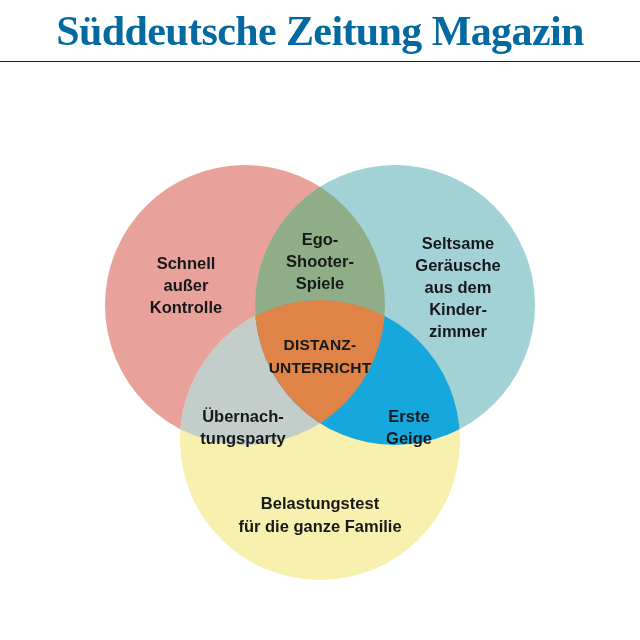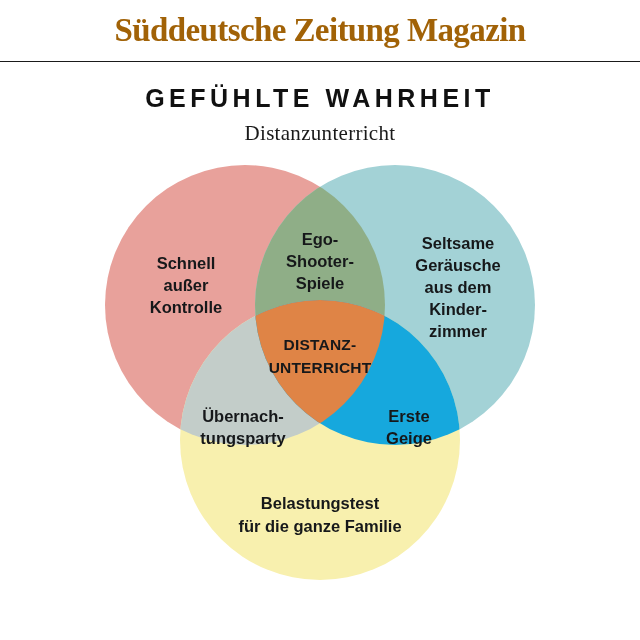--- a/index.html
+++ b/index.html
@@ -25,23 +25,23 @@
     height: 62px;
     display: flex;
     align-items: center;
     justify-content: center;
     border-bottom: 1.5px solid #1a1a1a;
     box-sizing: border-box;
   }
   .masthead-title {
     font-family: "Liberation Serif", serif;
     font-weight: bold;
-    font-size: 33px;
+    font-size: 42px;
     letter-spacing: -0.6px;
-    color: #a16207;
+    color: #0369a1;
     white-space: nowrap;
   }
 
   
   .headline-block {
     padding-top: 22px;
     text-align: center;
   }
   .kicker {
     font-family: "Liberation Sans", sans-serif;
@@ -83,24 +83,20 @@
 </style>
 </head>
 <body>
 
 <div class="page">
 
   <div class="masthead">
     <div class="masthead-title">Süddeutsche Zeitung Magazin</div>
   </div>
 
-  <div class="headline-block">
-    <div class="kicker">GEFÜHLTE WAHRHEIT</div>
-    <div class="subtitle">Distanzunterricht</div>
-  </div>
 
   <div class="venn-wrap">
     <svg class="venn-svg" width="640" height="490" viewBox="0 0 640 490" xmlns="http://www.w3.org/2000/svg">
       <defs>
         <clipPath id="clip-red">
           <circle cx="245" cy="155" r="140"></circle>
         </clipPath>
         <clipPath id="clip-teal">
           <circle cx="395" cy="155" r="140"></circle>
         </clipPath>

